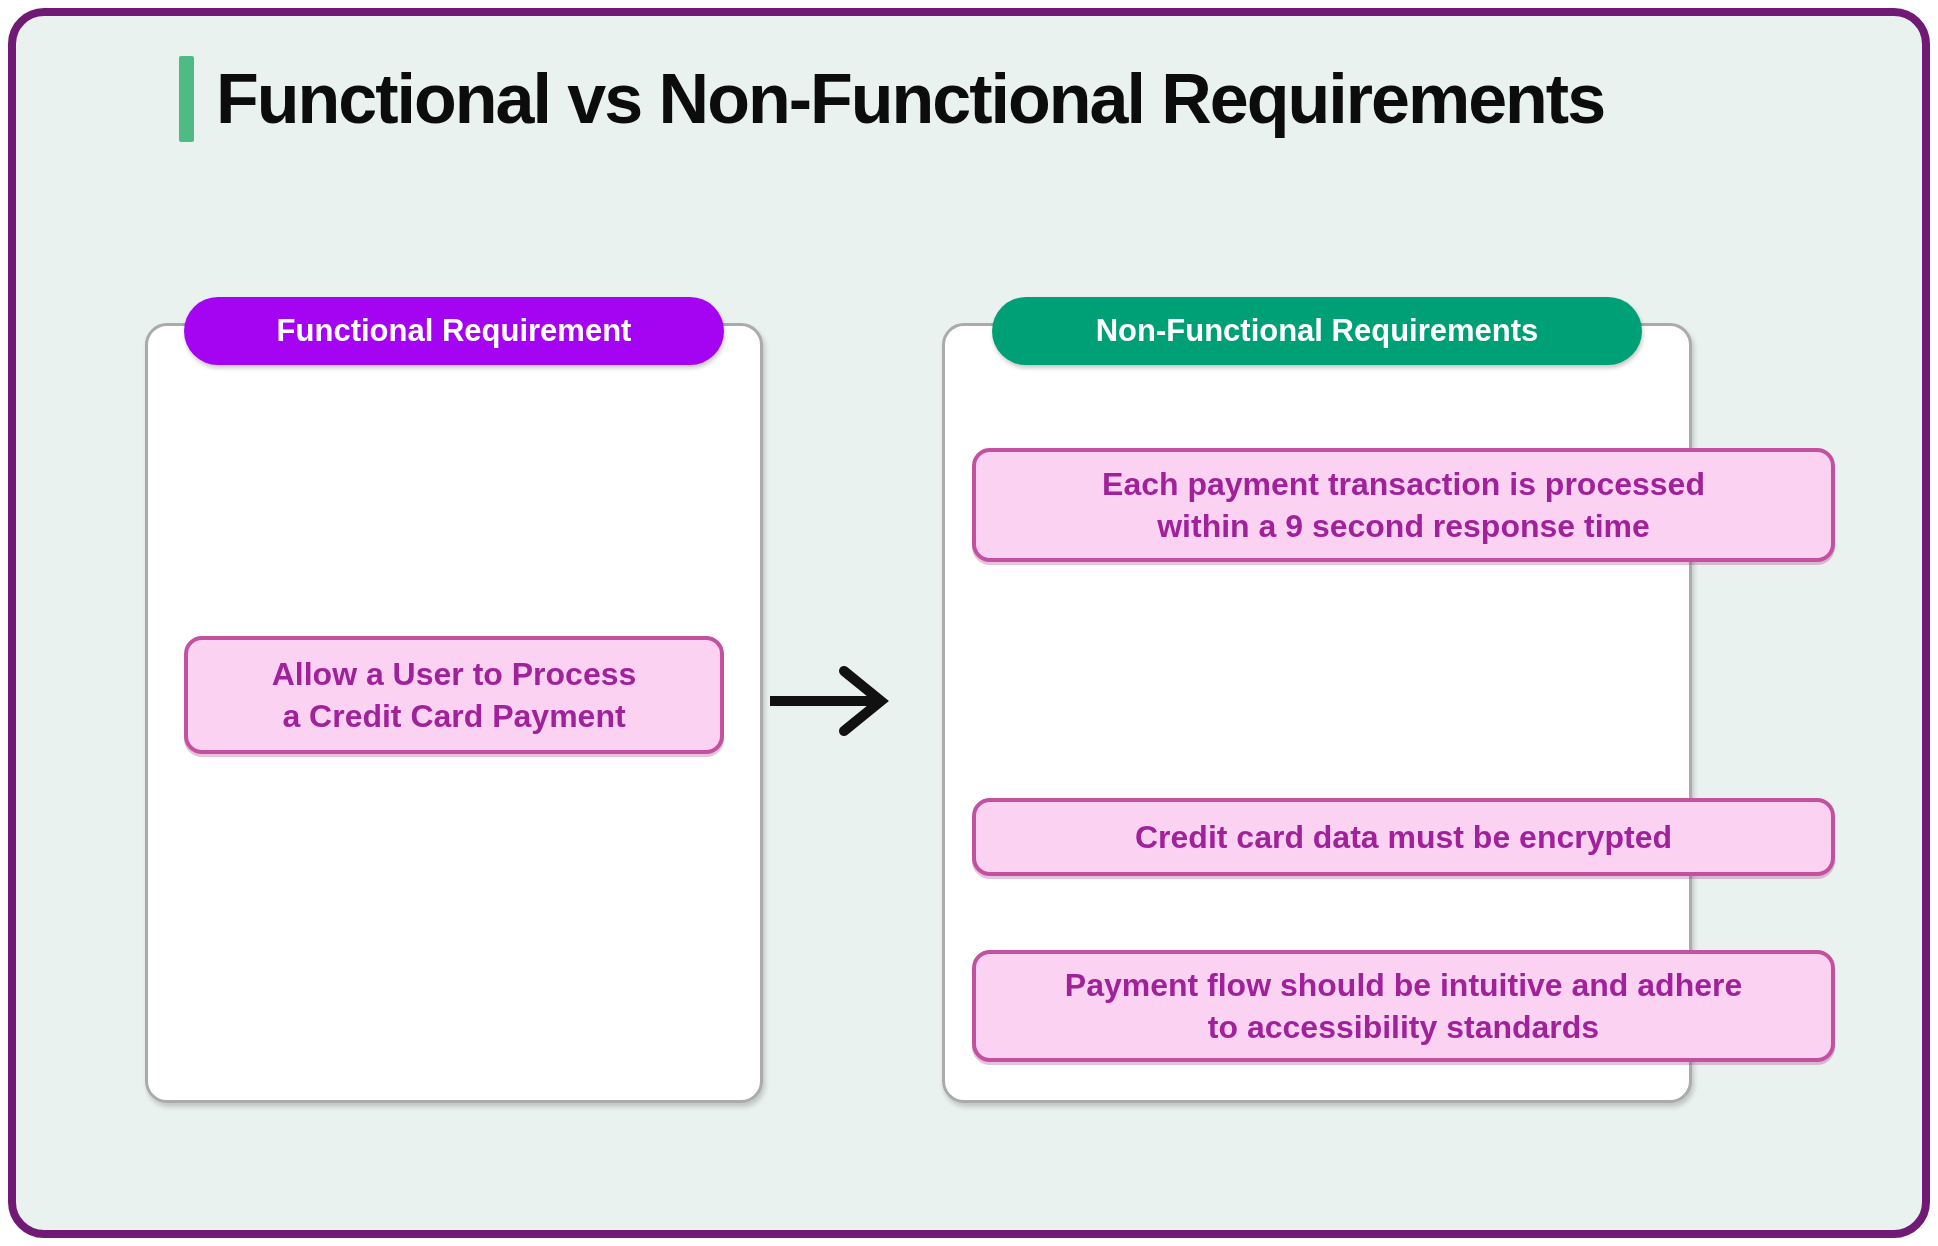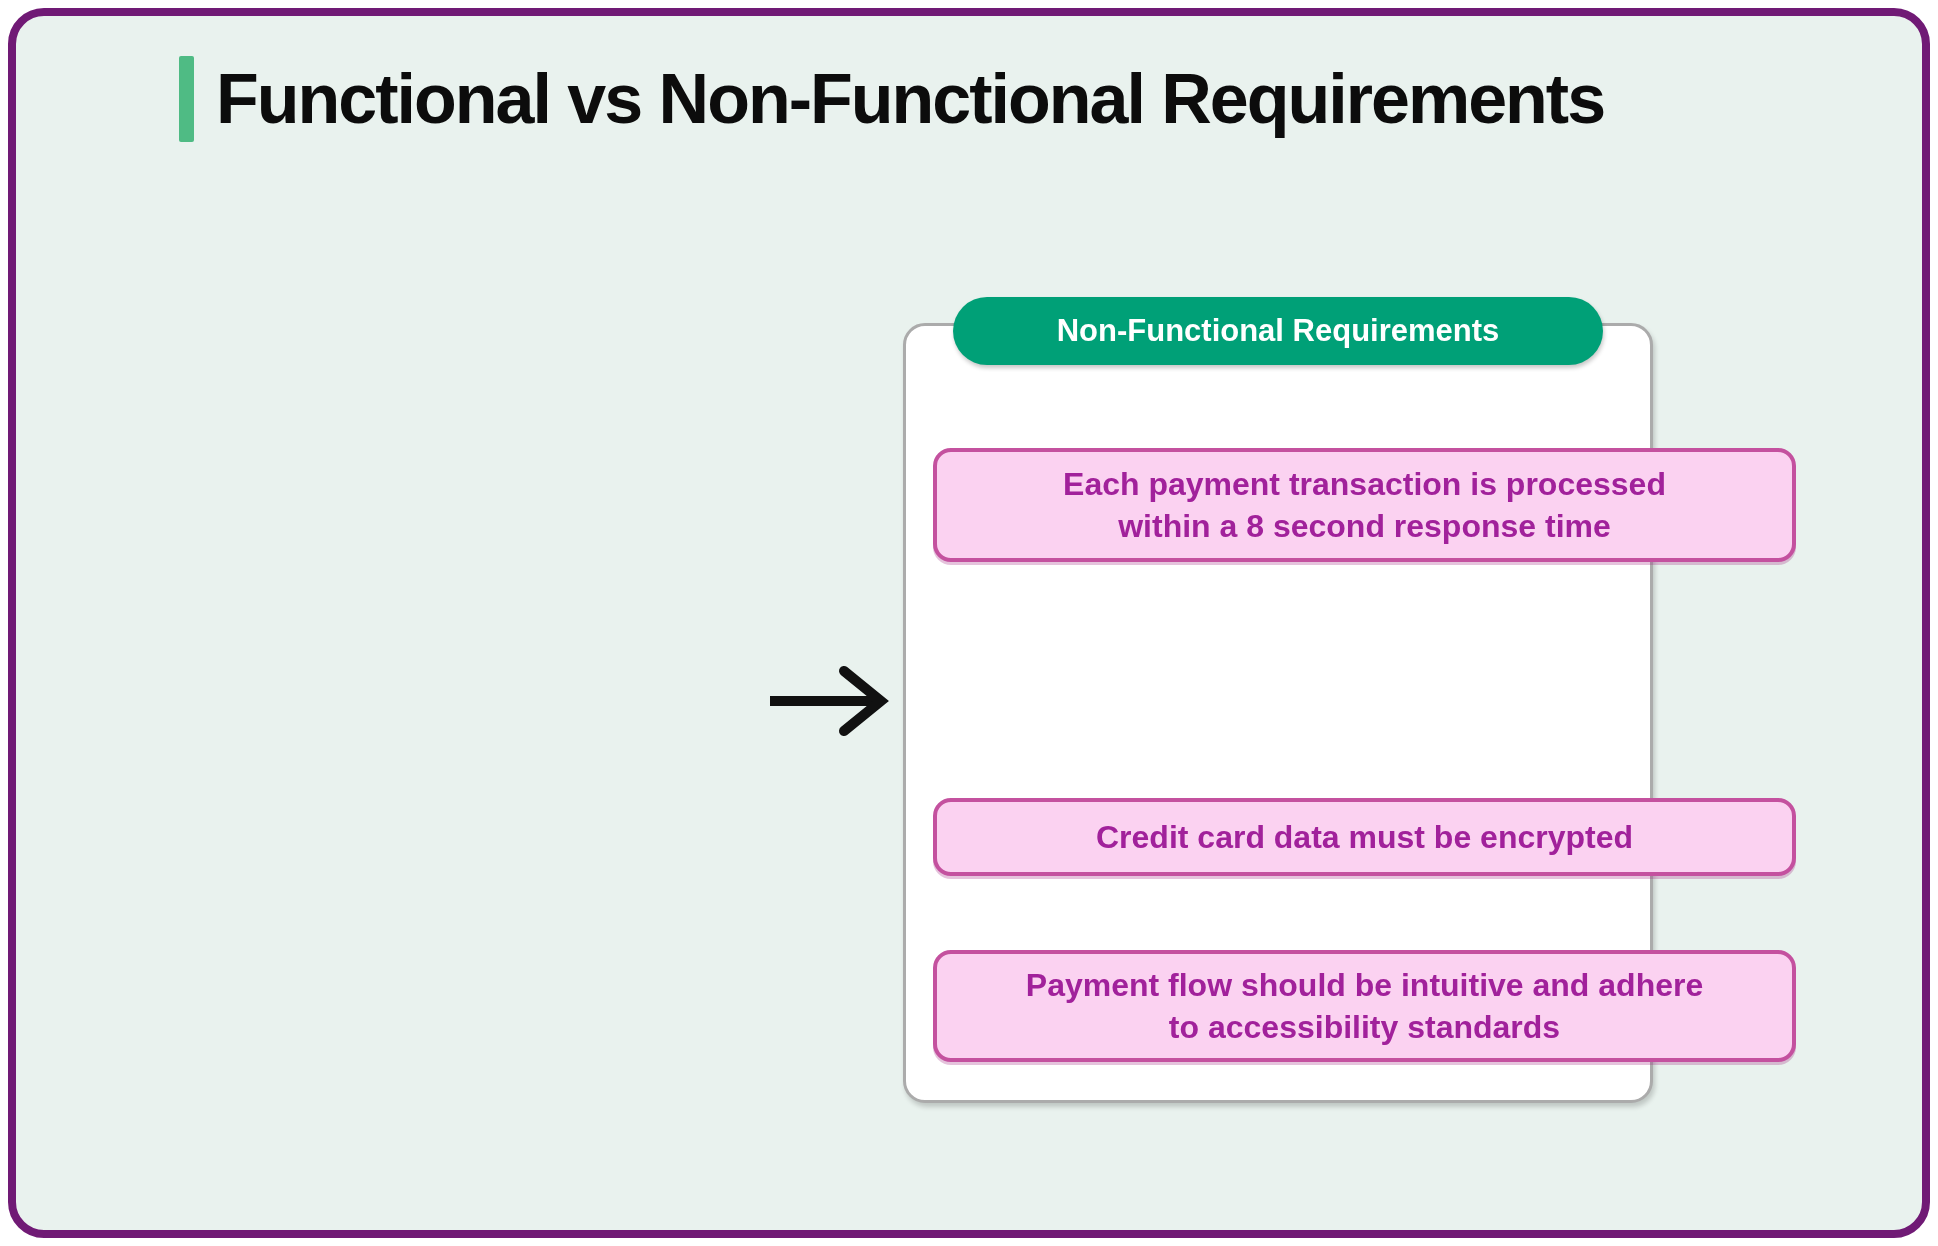--- a/index.html
+++ b/index.html
@@ -41,21 +41,21 @@
   .card {
     position: absolute;
     top: 307px;
     height: 780px;
     background: #ffffff;
     border: 3px solid #ababab;
     border-radius: 22px;
     box-shadow: 2px 4px 5px rgba(0,0,0,0.18);
   }
   .functional-card { left: 129px; width: 618px; }
-  .nonfunctional-card { left: 887px; width: 750px; }
+  .nonfunctional-card { left: 926px; width: 750px; }
   .pill {
     position: absolute;
     top: -29px;
     left: 50%;
     transform: translateX(-50%);
     height: 68px;
     border-radius: 34px;
     color: #ffffff;
     font-size: 31px;
     font-weight: bold;
@@ -100,28 +100,33 @@
 </head>
 <body>
 
 <div class="frame">
 
   <div class="title-row">
     <div class="accent-bar"></div>
     <h1 class="page-title">Functional vs Non-Functional Requirements</h1>
   </div>
 
+  <section class="card functional-card">
+    <div class="pill functional-pill">Functional Requirement</div>
+    <div class="req-item functional-item">Allow a User to Process
+a Credit Card Payment</div>
+  </section>
 
   <svg class="arrow-icon" viewBox="0 0 132 80" xmlns="http://www.w3.org/2000/svg">
     <line x1="6" y1="40" x2="112" y2="40" stroke="#111111" stroke-width="10"></line>
     <polyline points="80,10 117,40 80,70" fill="none" stroke="#111111" stroke-width="10" stroke-linecap="round" stroke-linejoin="miter"></polyline>
   </svg>
 
   <section class="card nonfunctional-card">
     <div class="pill nonfunctional-pill">Non-Functional Requirements</div>
     <div class="req-item nf-item nf-item-0">Each payment transaction is processed
-within a 8 second response time</div>
+within a 9 second response time</div>
     <div class="req-item nf-item nf-item-2">Credit card data must be encrypted</div>
     <div class="req-item nf-item nf-item-3">Payment flow should be intuitive and adhere
 to accessibility standards</div>
   </section>
 
 </div>
 
 </body></html>

